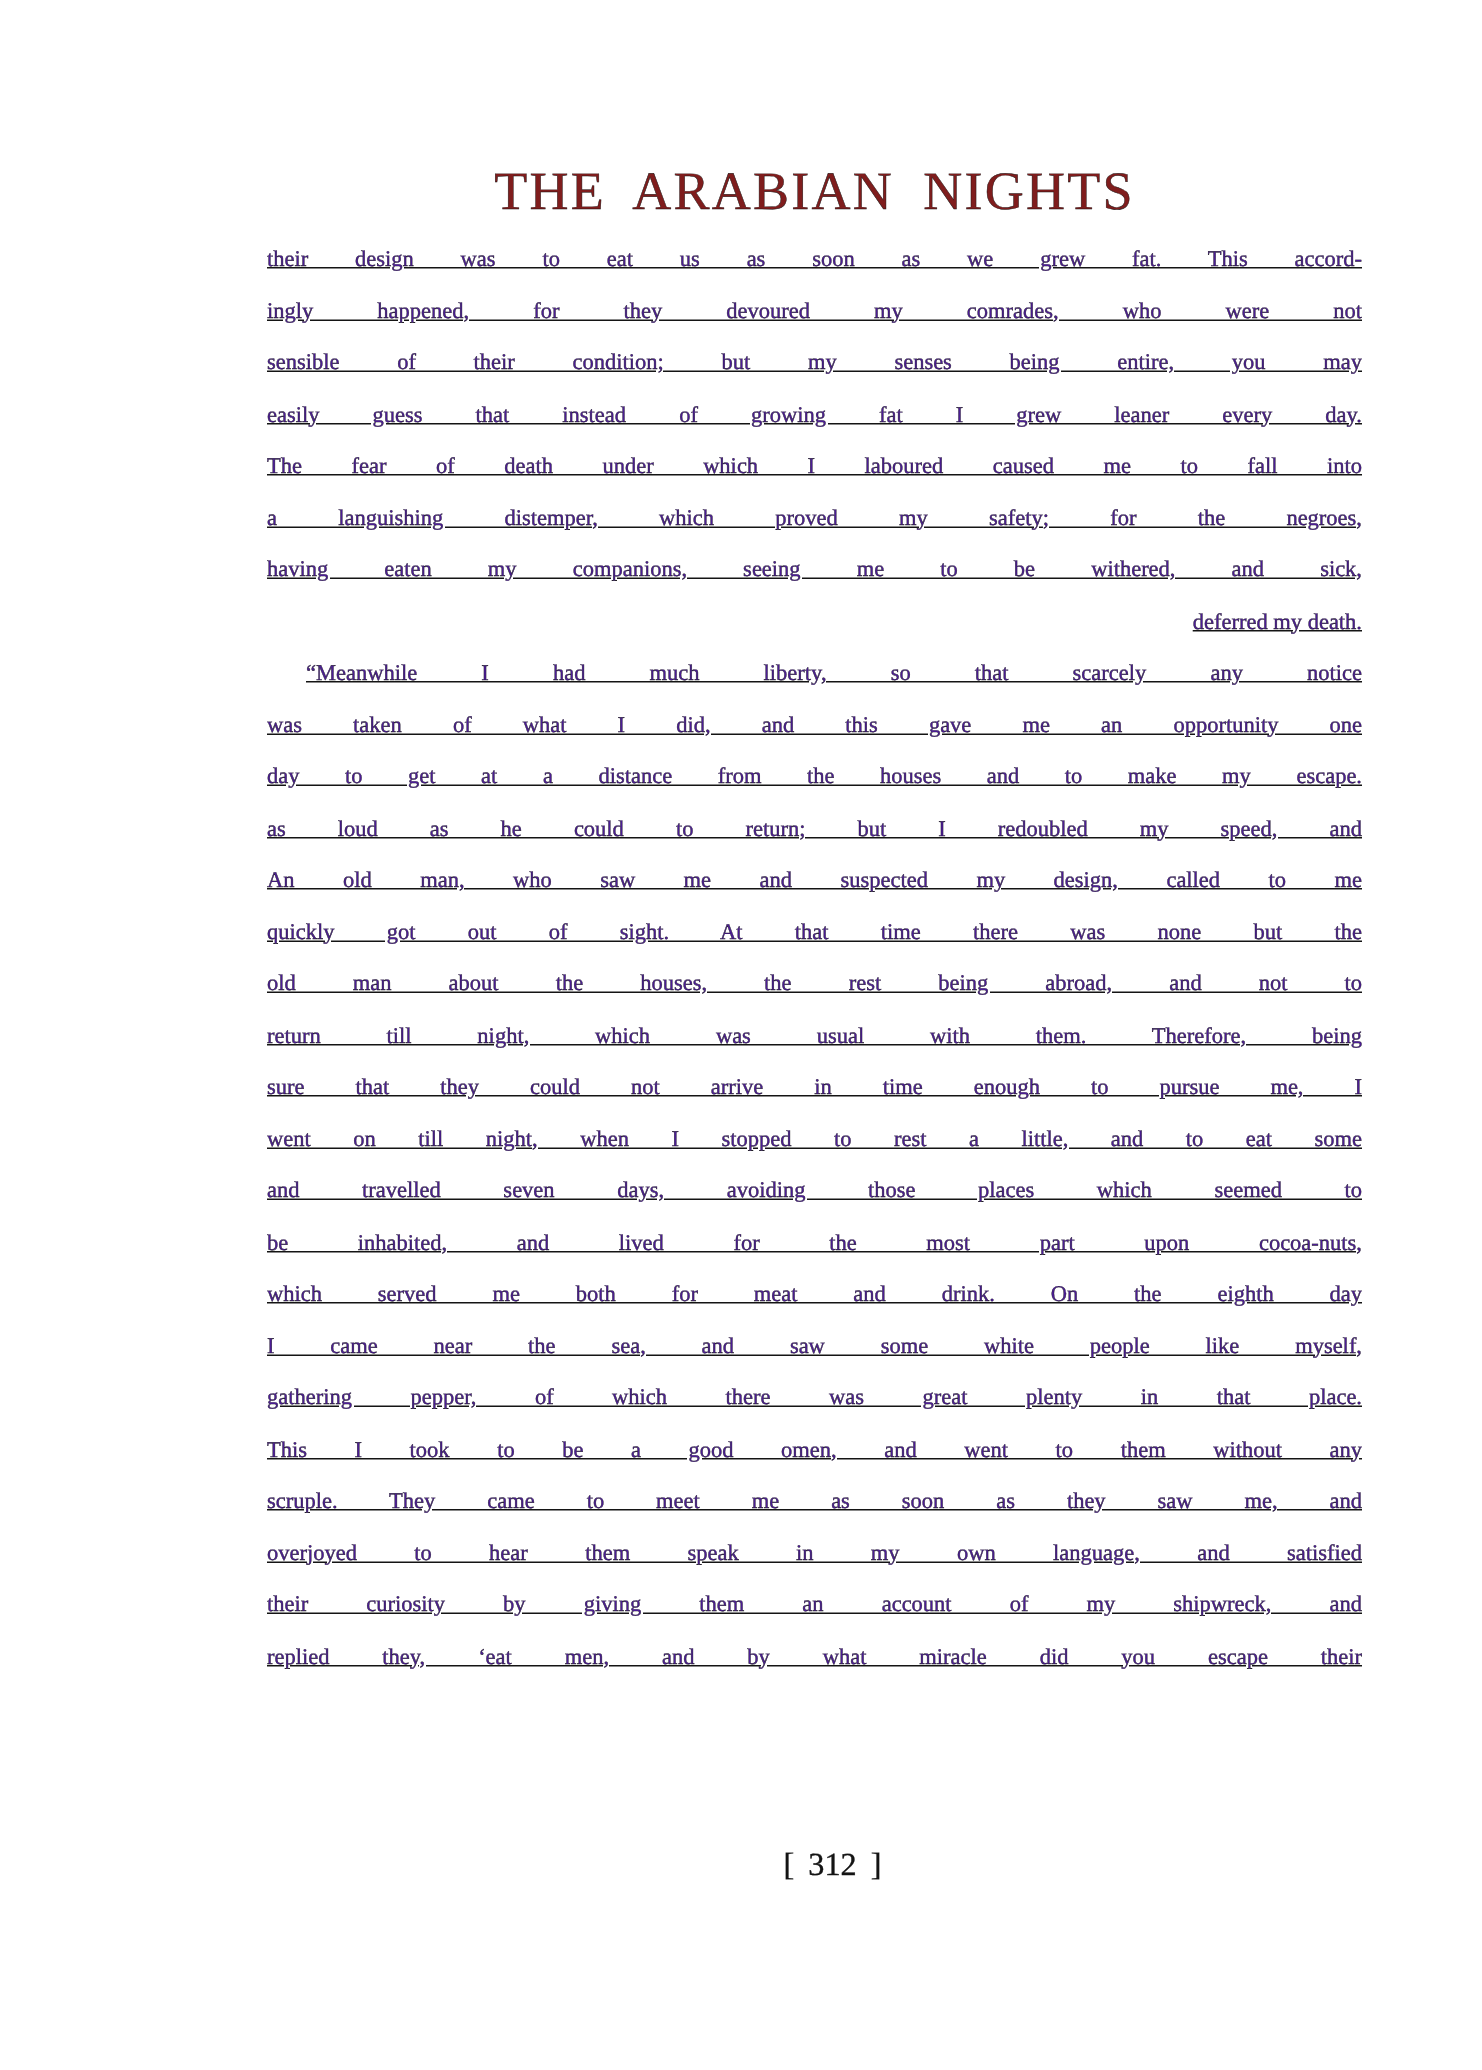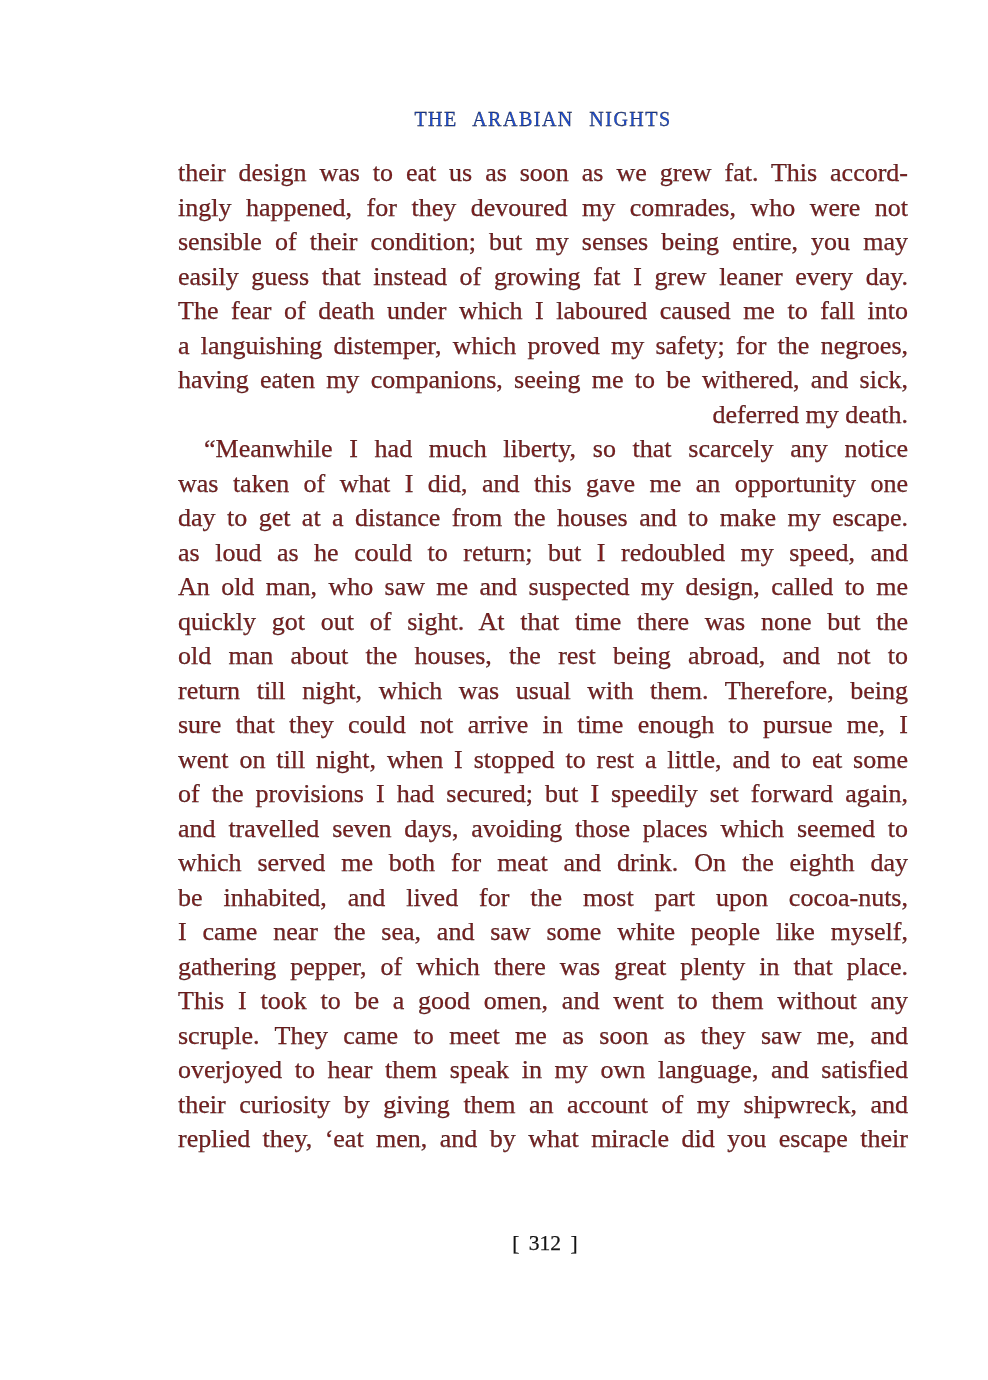--- a/index.html
+++ b/index.html
@@ -14,56 +14,57 @@
     background: #ffffff;
     overflow: hidden;
     font-family: "Liberation Serif", serif;
   }
   .running-head {
     position: absolute;
     top: 109px;
     left: 178px;
     width: 730px;
     text-align: center;
-    font-size: 20px;
+    font-size: 36px;
     line-height: 1;
     letter-spacing: 1.5px;
     word-spacing: 9px;
-    color: #1d4ed8;
+    color: #7f1d1d;
     -webkit-text-stroke: 0.3px #121212;
     white-space: nowrap;
   }
   .body-text {
     position: absolute;
     top: 156px;
     left: 178px;
     width: 730px;
-    font-size: 26px;
+    font-size: 15px;
     line-height: 34.5px;
-    color: #7f1d1d;
+    color: #4c1d95;
+    text-decoration: underline;
     -webkit-text-stroke: 0.25px #141414;
   }
   .line {
     text-align: justify;
     text-align-last: justify;
     white-space: normal;
     height: 34.5px;
     overflow: hidden;
   }
   .line.para-end {
     text-align: right;
     text-align-last: auto;
   }
   .line.indent {
     text-indent: 26px;
   }
   .page-number {
     position: absolute;
     top: 1226px;
-    left: 180px;
+    left: 190px;
     width: 730px;
     text-align: center;
     font-size: 21.5px;
     line-height: 34.5px;
     word-spacing: 4px;
     color: #141414;
     -webkit-text-stroke: 0.25px #141414;
   }
 </style>
 </head>
@@ -86,24 +87,23 @@
       <div class="line indent">“Meanwhile I had much liberty, so that scarcely any notice</div>
       <div class="line">was taken of what I did, and this gave me an opportunity one</div>
       <div class="line">day to get at a distance from the houses and to make my escape.</div>
       <div class="line">as loud as he could to return;  but I redoubled my speed, and</div>
       <div class="line">An old man, who saw me and suspected my design, called to me</div>
       <div class="line">quickly got out of sight.  At that time there was none but the</div>
       <div class="line">old man about the houses, the rest being abroad, and not to</div>
       <div class="line">return till night, which was usual with them.  Therefore, being</div>
       <div class="line">sure that they could not arrive in time enough to pursue me, I</div>
       <div class="line">went on till night, when I stopped to rest a little, and to eat some</div>
-      <div class="line">of the provisions I had secured;  but I speedily set forward again,</div>
       <div class="line">and travelled seven days, avoiding those places which seemed to</div>
+      <div class="line">be inhabited, and lived for the most part upon cocoa-nuts,</div>
       <div class="line">which served me both for meat and drink.  On the eighth day</div>
-      <div class="line">be inhabited, and lived for the most part upon cocoa-nuts,</div>
       <div class="line">I came near the sea, and saw some white people like myself,</div>
       <div class="line">gathering pepper, of which there was great plenty in that place.</div>
       <div class="line">This I took to be a good omen, and went to them without any</div>
       <div class="line">scruple.  They came to meet me as soon as they saw me, and</div>
       <div class="line">overjoyed to hear them speak in my own language, and satisfied</div>
       <div class="line">their curiosity by giving them an account of my shipwreck, and</div>
       <div class="line">replied they, ‘eat men, and by what miracle did you escape their</div>
     </div>
 
   <div class="page-number">

